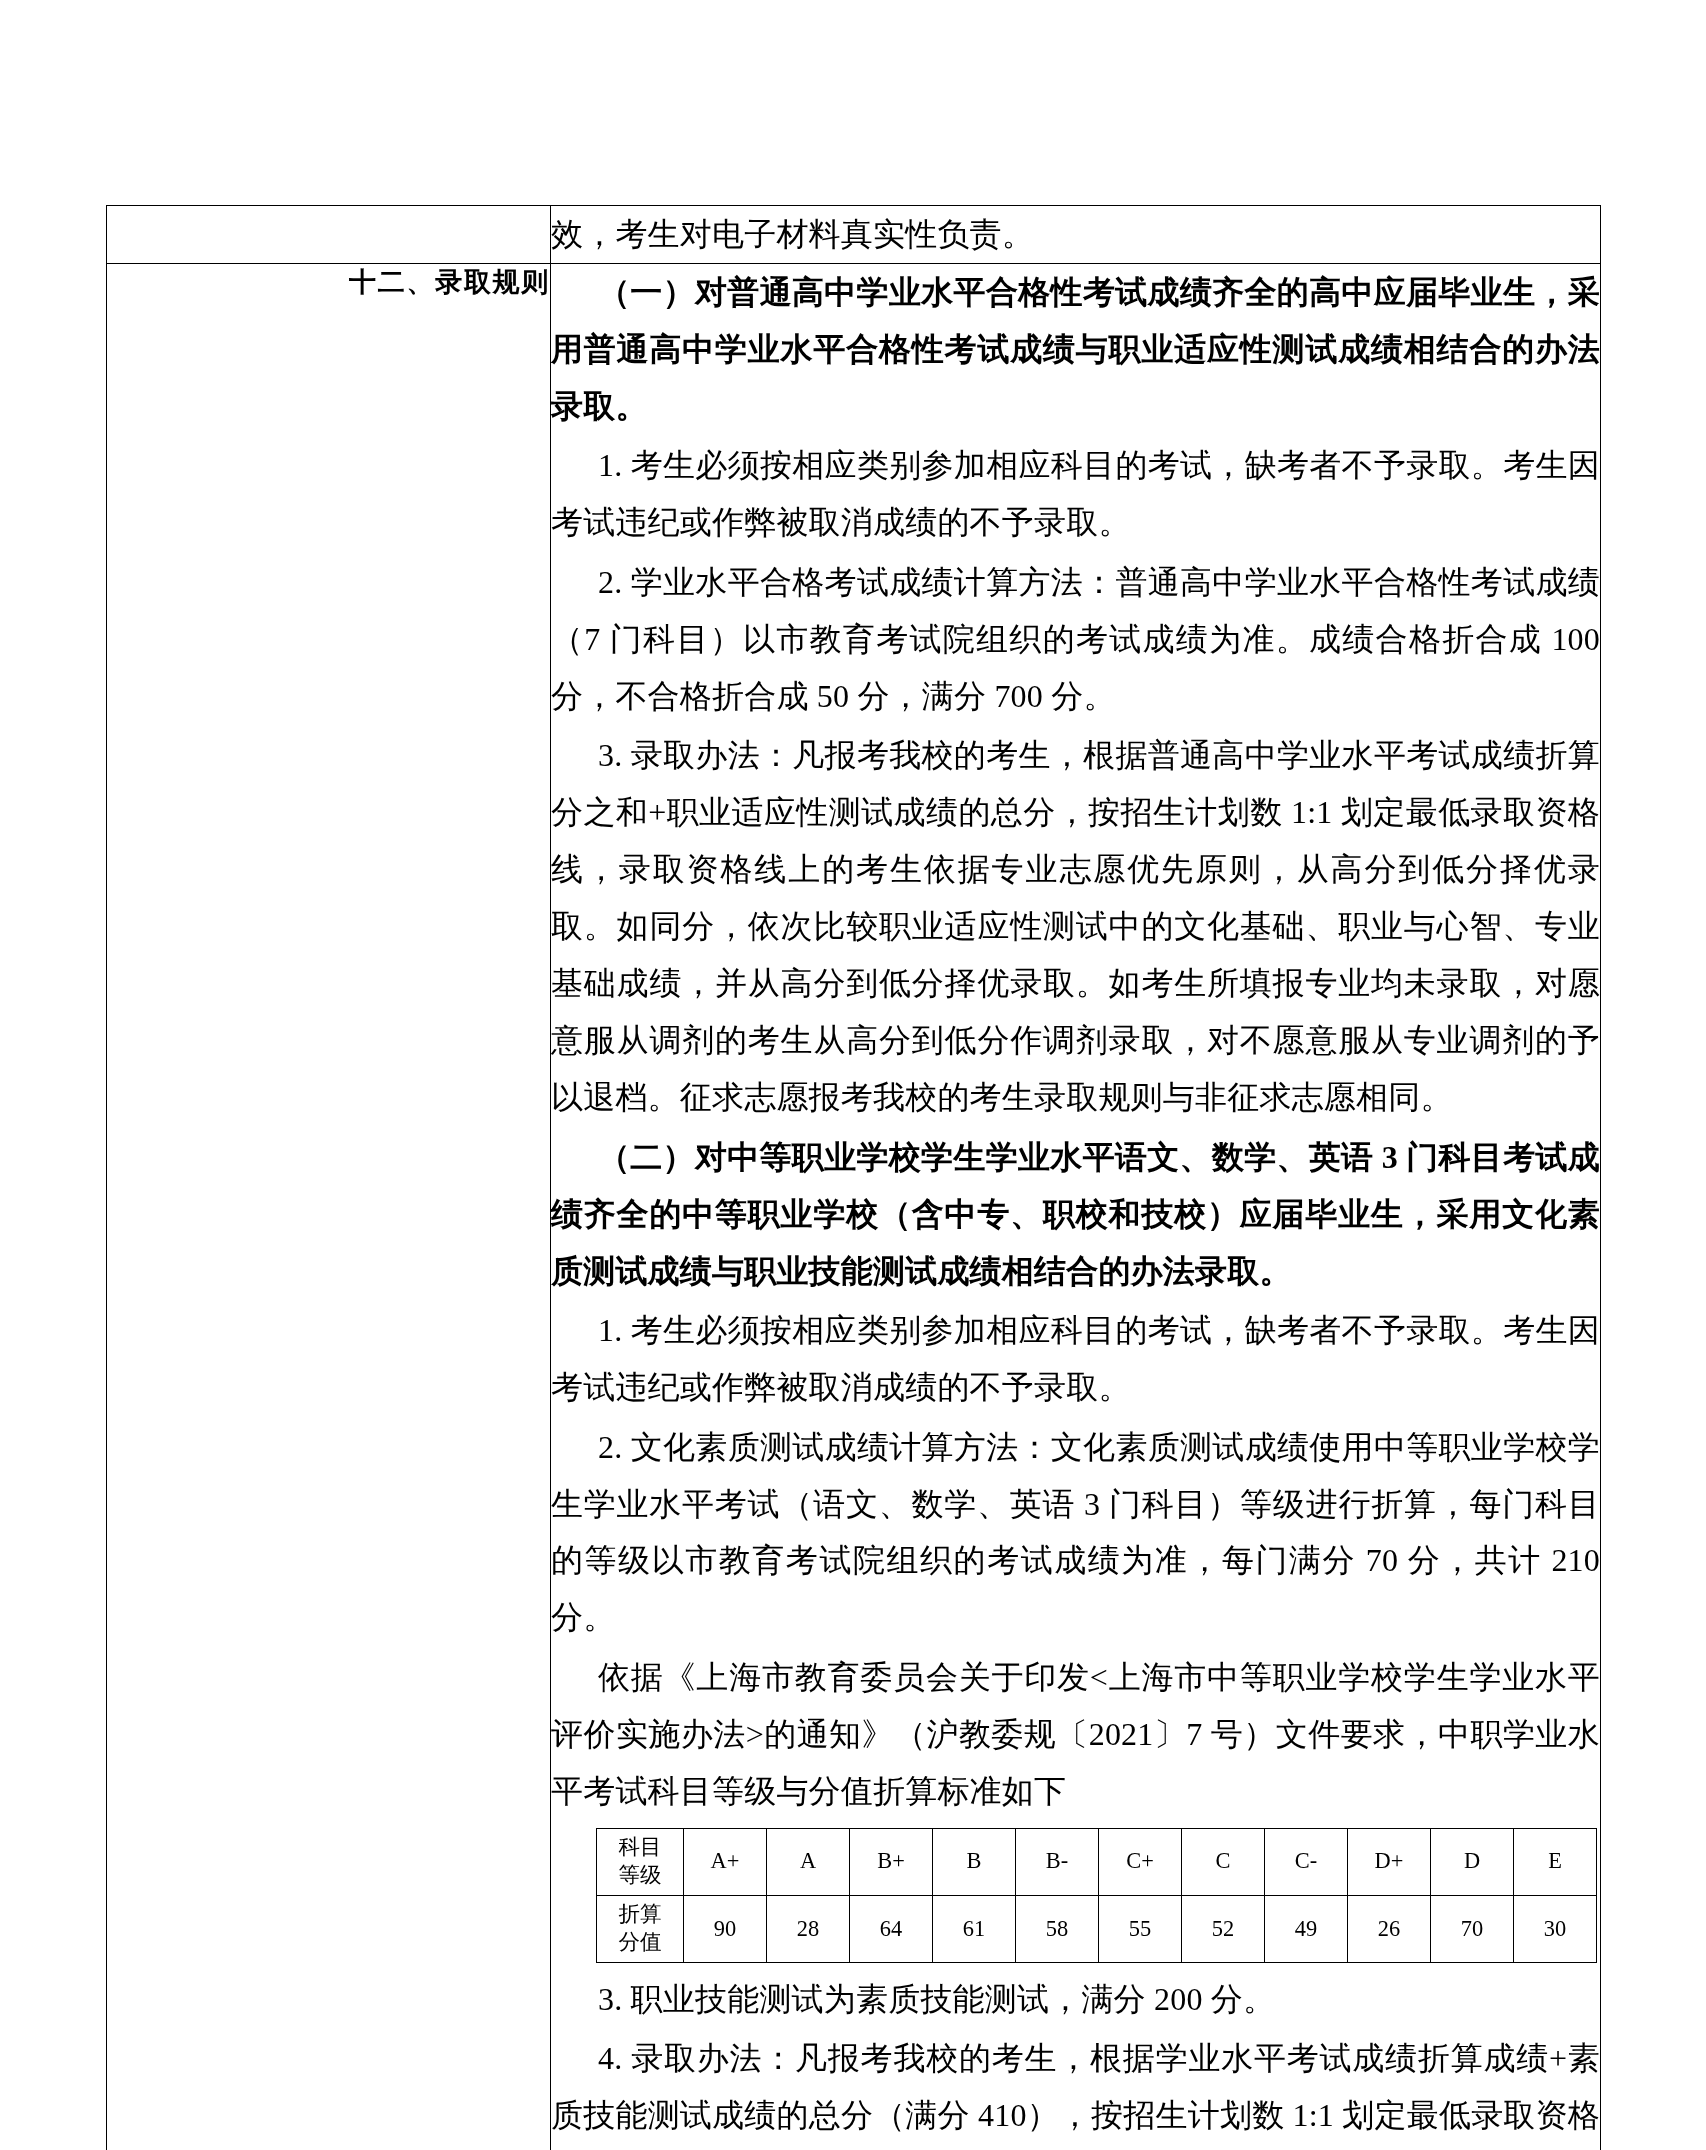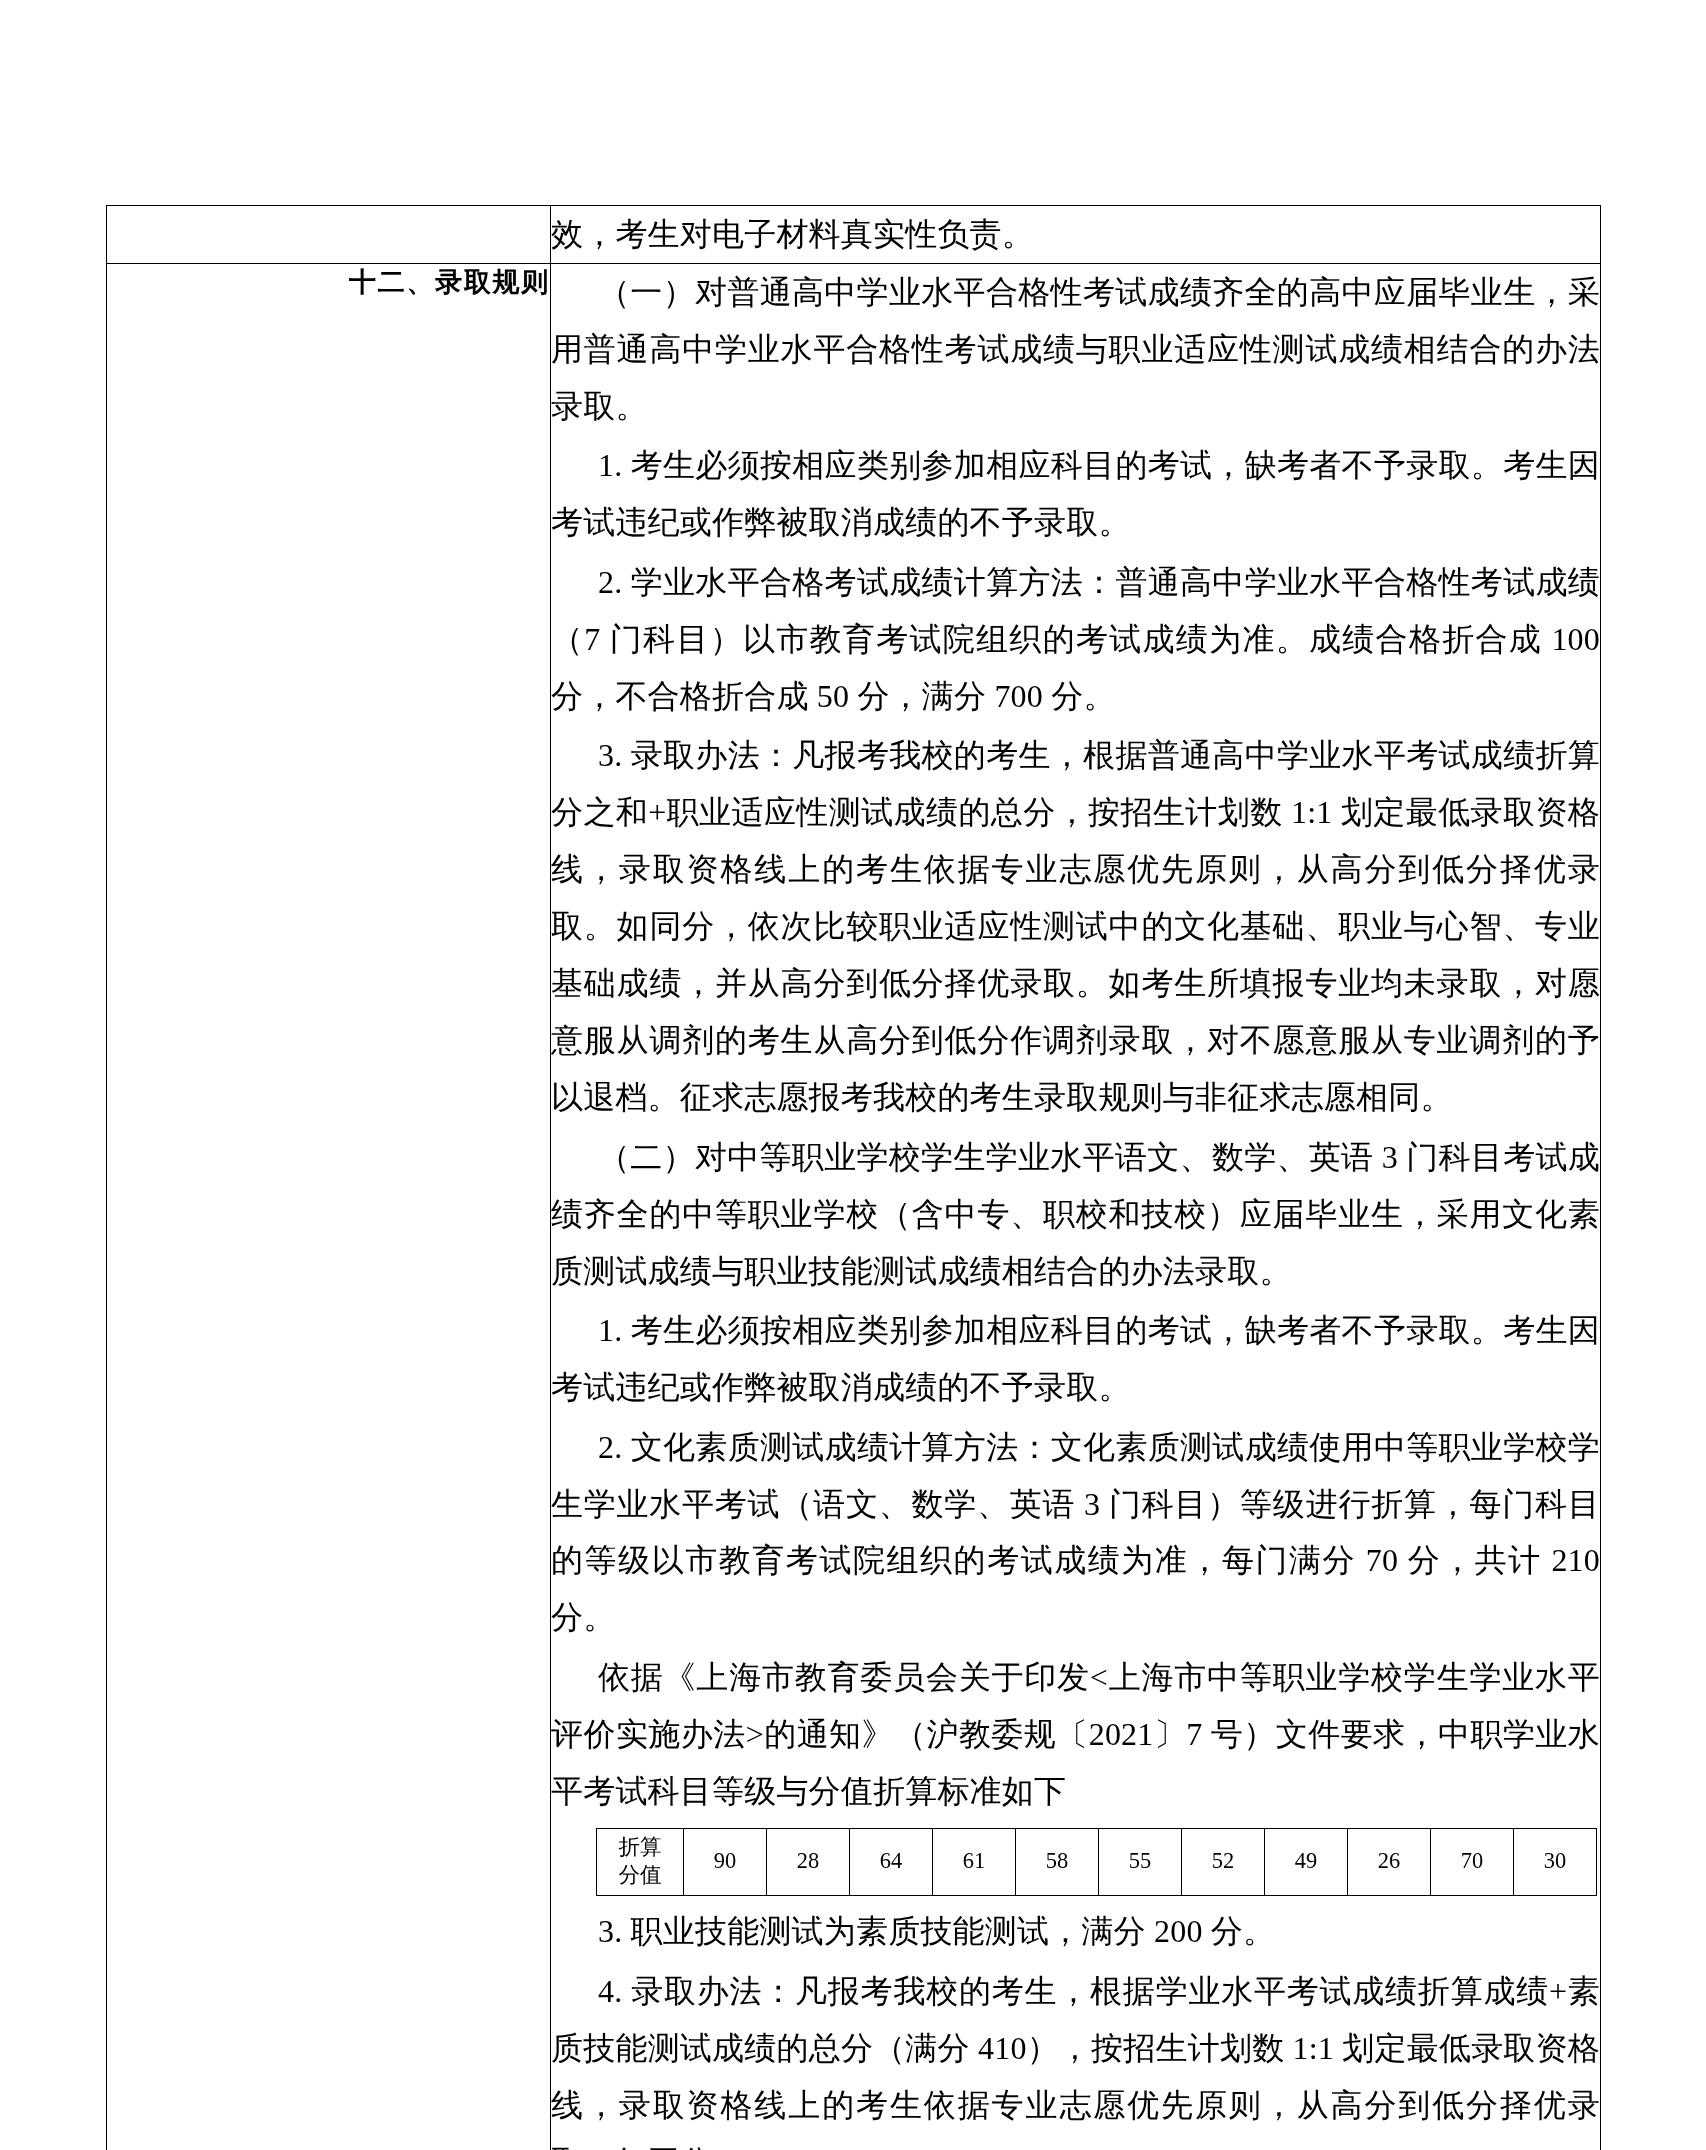--- a/index.html
+++ b/index.html
@@ -71,21 +71,21 @@
     line-height: 1.78;
     text-align: justify;
     text-justify: inter-ideograph;
     word-break: break-all;
     letter-spacing: 0.2px;
   }
   p.para.indent {
     text-indent: 47px;
   }
   p.para.bold {
-    font-weight: 400;
+    font-weight: 700;
   }
   p.para.nogap {
     margin-bottom: 0;
   }
 
   
   .grade-wrap {
     margin: 7.7px 0 7.7px 45px;
   }
   table.grade-table {
@@ -151,20 +151,37 @@
 
           <p class="para indent">1. 考生必须按相应类别参加相应科目的考试，缺考者不予录取。考生因考试违纪或作弊被取消成绩的不予录取。</p>
 
           <p class="para indent">2. 文化素质测试成绩计算方法：文化素质测试成绩使用中等职业学校学生学业水平考试（语文、数学、英语 3 门科目）等级进行折算，每门科目的等级以市教育考试院组织的考试成绩为准，每门满分 70 分，共计 210 分。</p>
 
           <p class="para indent">依据《上海市教育委员会关于印发&lt;上海市中等职业学校学生学业水平评价实施办法&gt;的通知》（沪教委规〔2021〕7 号）文件要求，中职学业水平考试科目等级与分值折算标准如下</p>
 
           <div class="grade-wrap">
             <table class="grade-table">
               <tbody>
+                <tr>
+                  <td class="rowhead">
+                    <span>科目</span><br>
+                    <span>等级</span>
+                  </td>
+                  <td class="gcell">A+</td>
+                  <td class="gcell">A</td>
+                  <td class="gcell">B+</td>
+                  <td class="gcell">B</td>
+                  <td class="gcell">B-</td>
+                  <td class="gcell">C+</td>
+                  <td class="gcell">C</td>
+                  <td class="gcell">C-</td>
+                  <td class="gcell">D+</td>
+                  <td class="gcell">D</td>
+                  <td class="gcell">E</td>
+                </tr>
                 <tr>
                   <td class="rowhead">
                     <span>折算</span><br>
                     <span>分值</span>
                   </td>
                   <td class="gcell">90</td>
                   <td class="gcell">28</td>
                   <td class="gcell">64</td>
                   <td class="gcell">61</td>
                   <td class="gcell">58</td>

